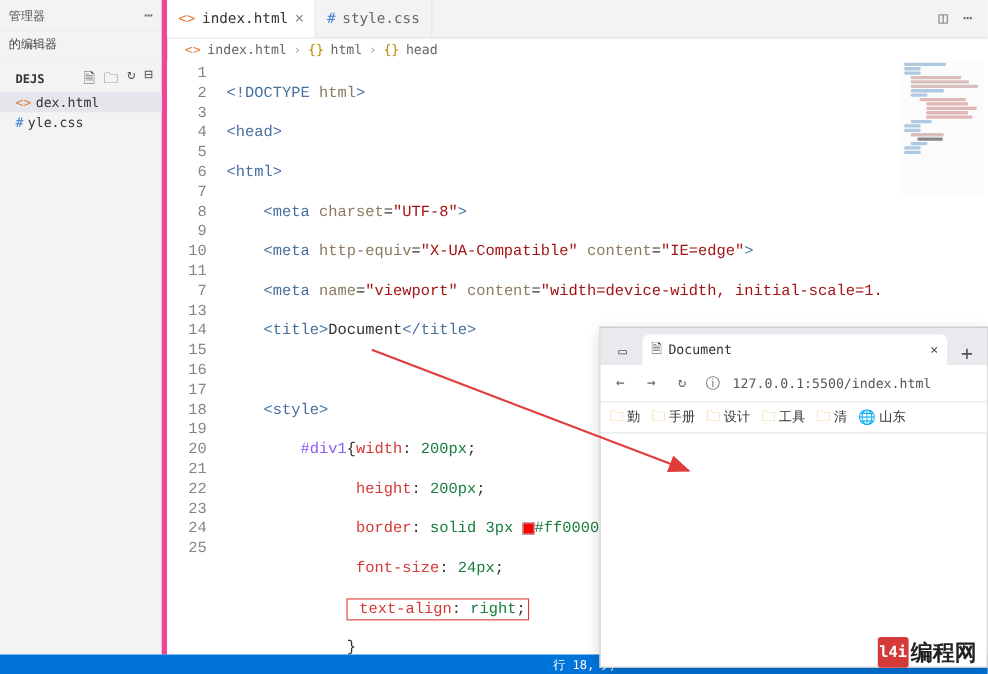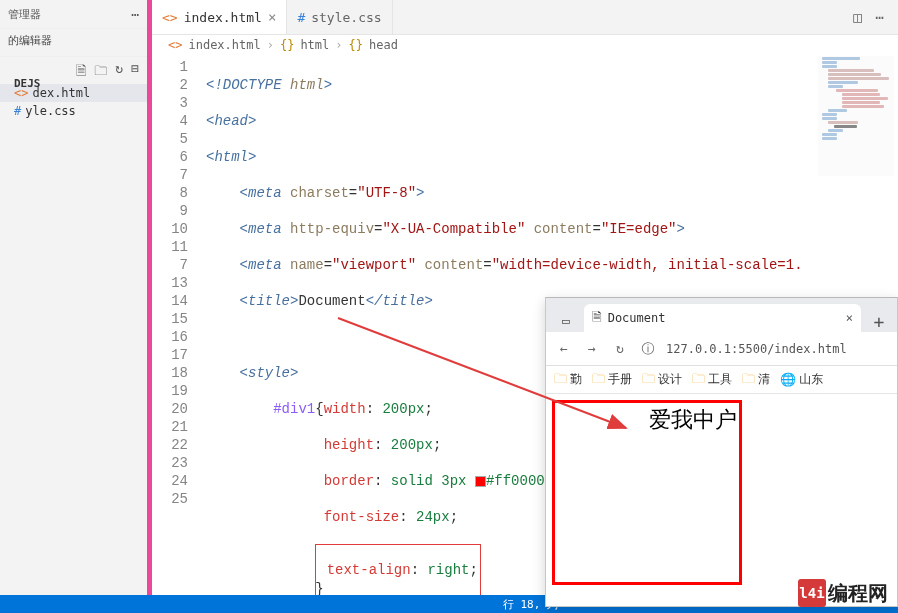--- a/index.html
+++ b/index.html
@@ -6,21 +6,21 @@
 body { font-family: "Segoe UI", "Microsoft YaHei", Consolas, monospace; font-size: 13px; background: #fff; color: #333; overflow: hidden; width: 898px; height: 613px; position: relative; }
 
 
 .sidebar { position: absolute; left: 0; top: 0; width: 152px; height: 595px; background: #f3f3f3; border-right: 5px solid #ec4899; }
 .sidebar-header { display: flex; align-items: center; justify-content: space-between; padding: 4px 8px; height: 28px; }
 .sidebar-title { font-size: 11px; color: #555; overflow: hidden; }
 .sidebar-dots { color: #555; }
 .sidebar-sub { display: flex; align-items: flex-start; justify-content: space-between; padding: 4px 8px; height: 28px; border-top: 1px solid #eee; }
 .sidebar-sublabel { font-size: 11px; color: #444; }
 .sidebar-icons { display: flex; gap: 8px; color: #555; font-size: 13px; }
-.side-section-label { font-size: 11px; font-weight: bold; padding: 4px 8px 2px 6px; color: #333; margin-top: 12px; }
+.side-section-label { font-size: 11px; font-weight: bold; padding: 4px 8px 2px 6px; color: #333; }
 .sidebar-item { padding: 2px 6px 2px 14px; font-size: 12px; color: #333; display: flex; align-items: center; gap: 4px; }
 .sidebar-item.active { background: #e4e6eb; }
 .file-icon-html { color: #e37933; }
 .file-icon-css { color: #3a82d8; }
 
 
 .tabs { position: absolute; left: 152px; top: 0; right: 0; height: 35px; background: #f3f3f3; border-bottom: 1px solid #e5e5e5; display: flex; align-items: stretch; }
 .tab { display: flex; align-items: center; gap: 6px; padding: 0 10px; font-size: 13px; color: #666; border-right: 1px solid #e5e5e5; }
 .tab.active { background: #fff; color: #333; }
 .tab-close { color: #888; font-size: 14px; }
@@ -29,31 +29,31 @@
 
 .breadcrumb { position: absolute; left: 168px; top: 38px; display: flex; align-items: center; gap: 6px; font-size: 12px; color: #666; }
 .bc-chev { color: #aaa; }
 
 
 .editor { position: absolute; left: 152px; top: 56px; right: 0; bottom: 18px; background: #fff; font-family: Consolas, "Courier New", monospace; font-size: 14px; line-height: 18px; }
 .gutter { position: absolute; left: 0; top: 0; width: 54px; text-align: right; color: #858585; padding-top: 2px; }
 .gutter div { padding-right: 18px; height: 18px; }
 .code { position: absolute; left: 54px; top: 2px; white-space: pre; }
 .code-line { height: 18px; }
-.c-tag { color: #47709f; font-style: italic; }
+.c-tag { color: #47709f; }
 .c-attr { color: #8c7b5f; }
 .c-str { color: #a31515; }
 .c-sel { color: #8b5cf6; }
 .c-prop { color: #d43a36; }
 .c-num { color: #187d3e; text-align: center; }
 .c-col { color: #187d3e; margin-top: 16px; }
 .color-swatch { display: inline-block; width: 11px; height: 11px; background: #ff0000; vertical-align: middle; border: 1px solid #aaa; }
 
 
-.hl-box { border: 1px solid #e03c3c; padding: 16px 2px; display: inline-block; }
+.hl-box { border: 1px solid #e03c3c; padding: 0 2px; display: inline-block; }
 
 
 .arrow-line { position: absolute; pointer-events: none; z-index: 10; }
 
 
 .minimap { position: absolute; right: 4px; top: 56px; width: 76px; height: 120px; background: #fafafa; opacity: 0.7; }
 .mm-line { height: 3px; margin: 1px 4px; border-radius: 1px; }
 
 
 .statusbar { position: absolute; left: 0; right: 0; bottom: 0; height: 18px; background: #0074d9; color: #fff; font-size: 11px; display: flex; justify-content: flex-end; align-items: center; padding-right: 340px; }
@@ -262,25 +262,20 @@
       </span>
     <span class="br-bm">
         <span class="folder-ic">🗀</span>
         <span>清</span>
       </span>
     <span class="br-bm">
         <span class="br-globe">🌐</span>
         <span>山东</span>
       </span>
   </div>
-  <div class="browser-content">
-    <div class="rendered-box">
-      <span>爱我中户</span>
-    </div>
-  </div>
 </div>
 
 <div class="statusbar">
   <span>行 18, 列</span>
 </div>
 
 <div class="logo">
   <span class="logo-badge">l4i</span>
   <span>编程网</span>
 </div>

